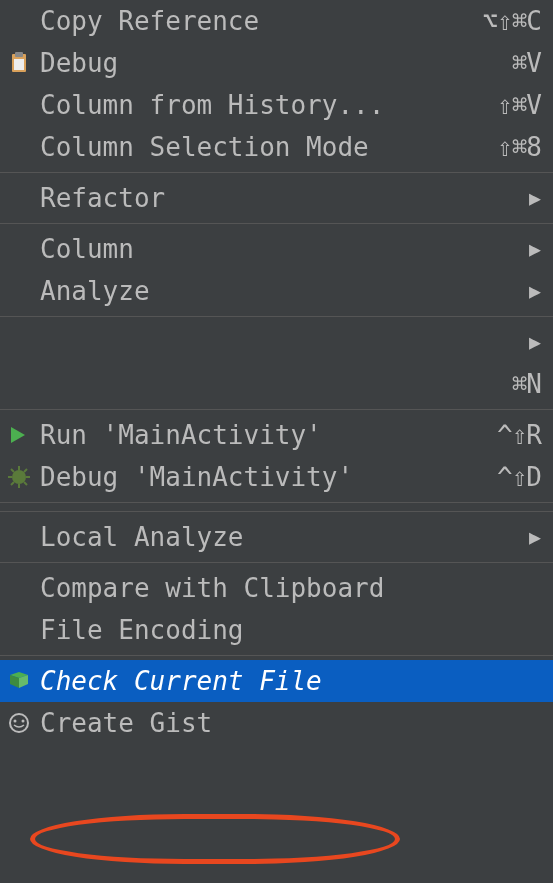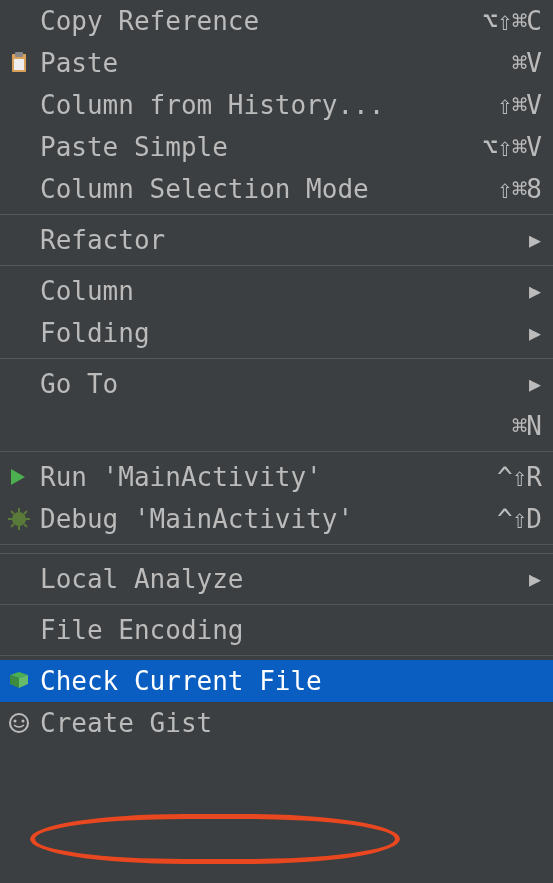--- a/index.html
+++ b/index.html
@@ -19,20 +19,21 @@
       align-items: center;
       height: 42px;
       padding-left: 8px;
       padding-right: 12px;
       cursor: default;
       white-space: nowrap;
     }
     .menu-item.highlighted {
       background: #0a5ec1;
       color: #ffffff;
+      font-style: italic;
     }
     .icon-slot {
       width: 32px;
       display: flex;
       align-items: center;
       justify-content: flex-start;
       flex-shrink: 0;
     }
     .label { flex: 0 0 auto; }
     .spacer { flex: 1 1 auto; }
@@ -73,66 +74,59 @@
       <span class="shortcut">⌥⇧⌘C</span>
     </div>
     <div class="menu-item">
       <span class="icon-slot">
         <svg width="22" height="24" viewBox="0 0 22 24">
           <rect x="4" y="3" width="14" height="18" rx="1" fill="#d9a15b"></rect>
           <rect x="7" y="1" width="8" height="5" rx="1" fill="#888"></rect>
           <rect x="6" y="8" width="10" height="11" fill="#eee"></rect>
         </svg>
       </span>
-      <span class="label">Paste</span>
+      <span class="label">Debug</span>
       <span class="spacer"></span>
       <span class="shortcut">⌘V</span>
     </div>
     <div class="menu-item">
       <span class="icon-slot"></span>
       <span class="label">Column from History...</span>
       <span class="spacer"></span>
       <span class="shortcut">⇧⌘V</span>
     </div>
     <div class="menu-item">
       <span class="icon-slot"></span>
-      <span class="label">Paste Simple</span>
-      <span class="spacer"></span>
-      <span class="shortcut">⌥⇧⌘V</span>
-    </div>
-    <div class="menu-item">
-      <span class="icon-slot"></span>
       <span class="label">Column Selection Mode</span>
       <span class="spacer"></span>
       <span class="shortcut">⇧⌘8</span>
     </div>
     <div class="separator"></div>
     <div class="menu-item">
       <span class="icon-slot"></span>
       <span class="label">Refactor</span>
       <span class="spacer"></span>
       <span class="submenu-arrow">▶</span>
     </div>
     <div class="separator"></div>
     <div class="menu-item">
       <span class="icon-slot"></span>
       <span class="label">Column</span>
       <span class="spacer"></span>
       <span class="submenu-arrow">▶</span>
     </div>
     <div class="menu-item">
       <span class="icon-slot"></span>
-      <span class="label">Folding</span>
-      <span class="spacer"></span>
-      <span class="submenu-arrow">▶</span>
-    </div>
-    <div class="separator"></div>
-    <div class="menu-item">
-      <span class="icon-slot"></span>
-      <span class="label">Go To</span>
+      <span class="label">Analyze</span>
+      <span class="spacer"></span>
+      <span class="submenu-arrow">▶</span>
+    </div>
+    <div class="separator"></div>
+    <div class="menu-item">
+      <span class="icon-slot"></span>
       <span class="spacer"></span>
       <span class="submenu-arrow">▶</span>
     </div>
     <div class="menu-item">
       <span class="icon-slot"></span>
       <span class="spacer"></span>
       <span class="shortcut">⌘N</span>
     </div>
     <div class="separator"></div>
     <div class="menu-item">
@@ -167,20 +161,25 @@
     <div class="separator"></div>
     <div class="menu-item">
       <span class="icon-slot"></span>
       <span class="label">Local Analyze</span>
       <span class="spacer"></span>
       <span class="submenu-arrow">▶</span>
     </div>
     <div class="separator"></div>
     <div class="menu-item">
       <span class="icon-slot"></span>
+      <span class="label">Compare with Clipboard</span>
+      <span class="spacer"></span>
+    </div>
+    <div class="menu-item">
+      <span class="icon-slot"></span>
       <span class="label">File Encoding</span>
       <span class="spacer"></span>
     </div>
     <div class="separator"></div>
     <div class="menu-item highlighted">
       <span class="icon-slot">
         <svg width="22" height="22" viewBox="0 0 22 22">
           <polygon points="2,5 11,2 20,5 11,8" fill="#4caf50"></polygon>
           <polygon points="2,5 2,14 11,18 11,8" fill="#3d8b40"></polygon>
           <polygon points="20,5 20,14 11,18 11,8" fill="#66bb6a"></polygon>

